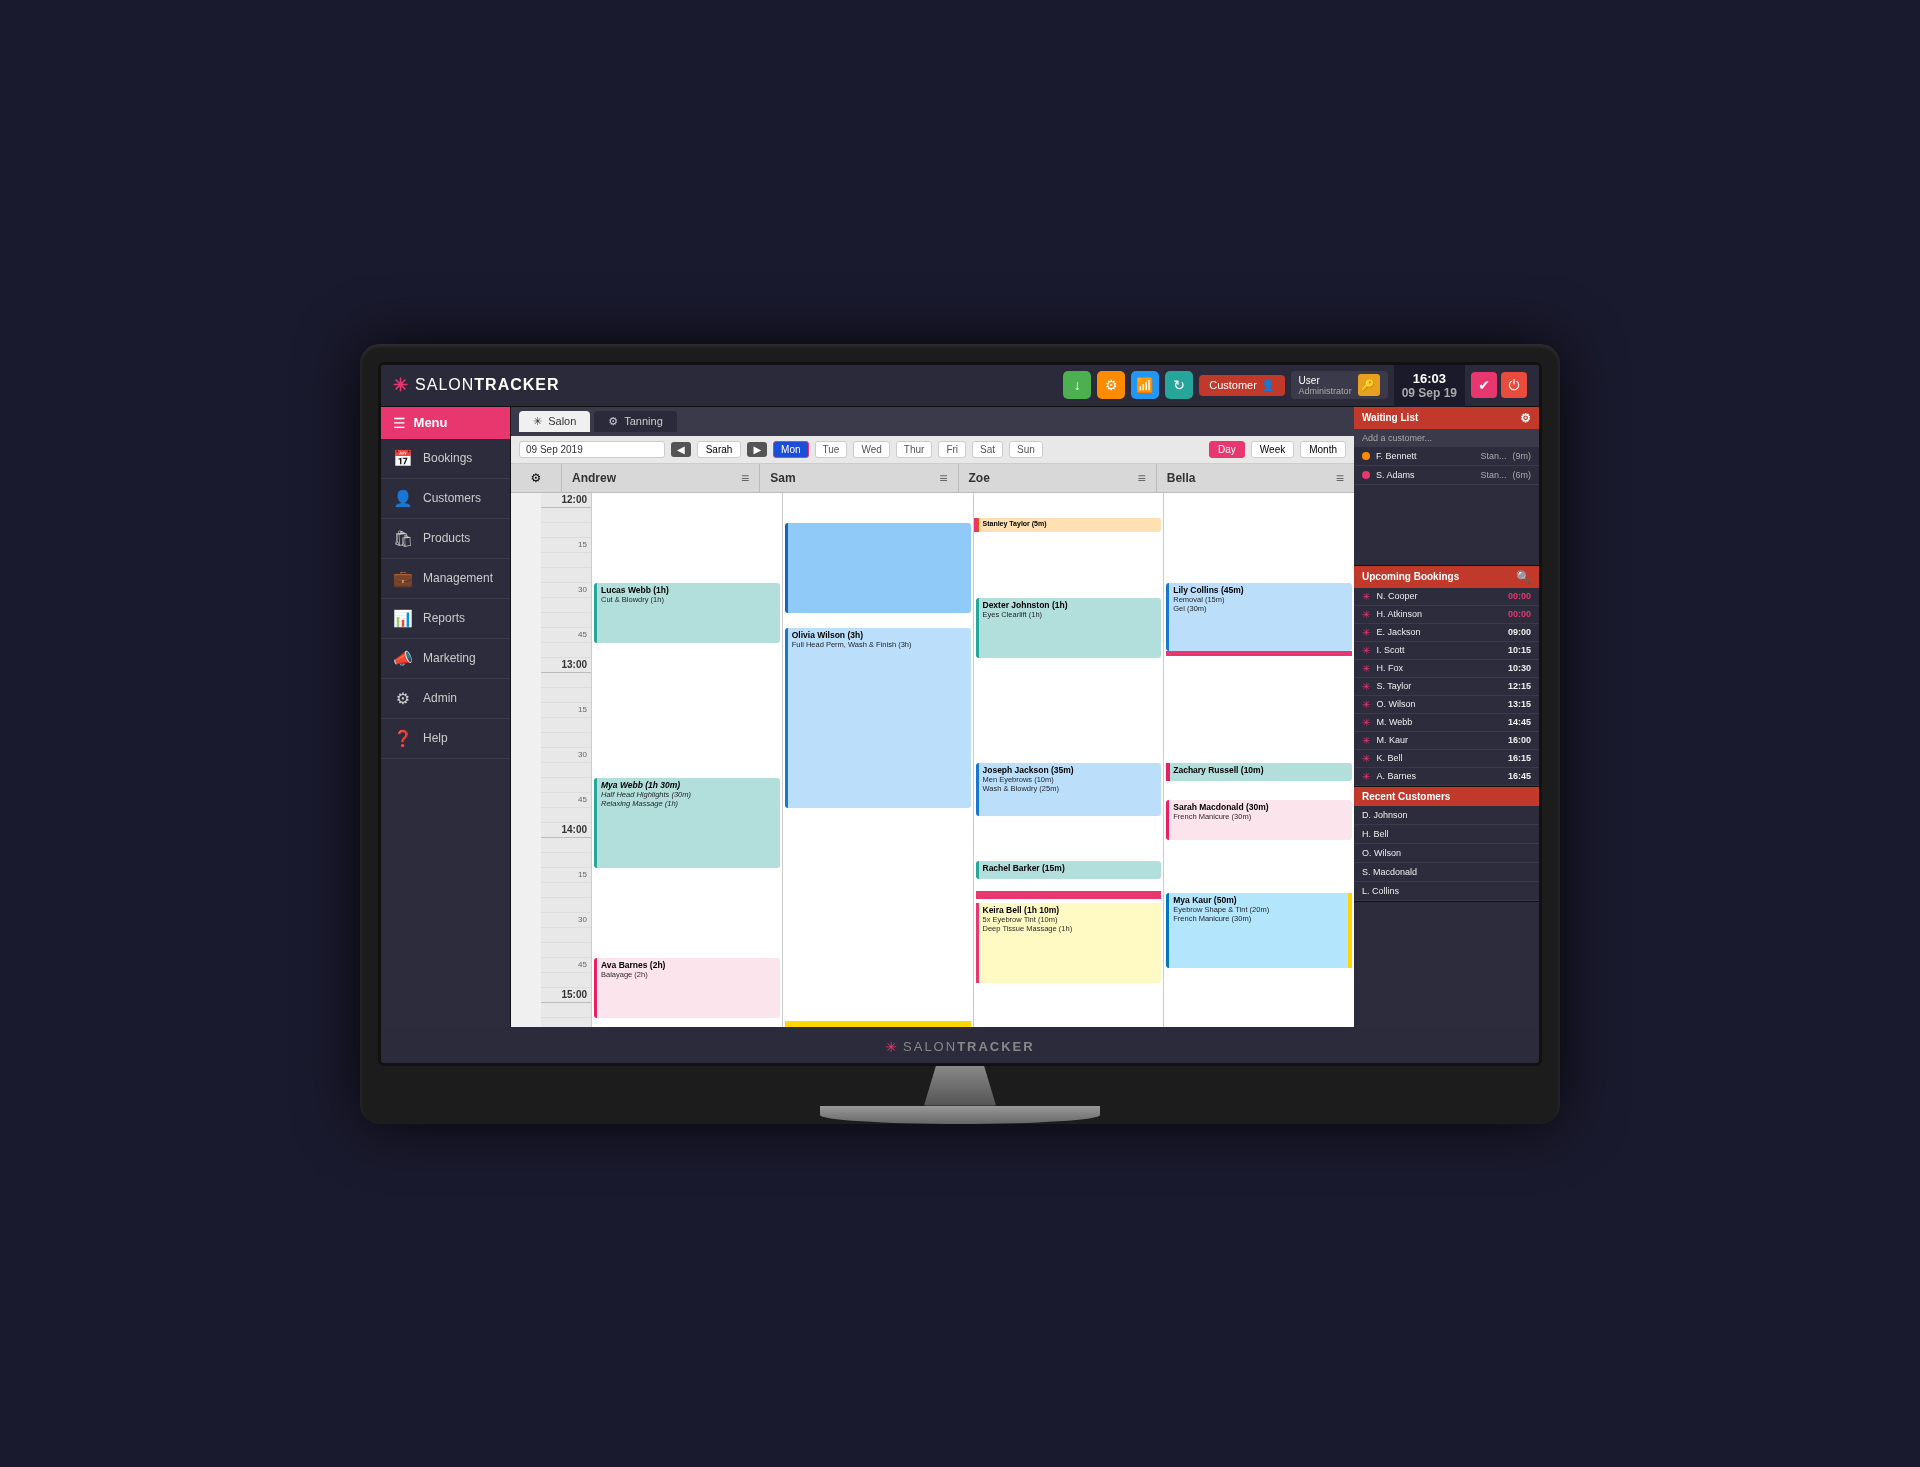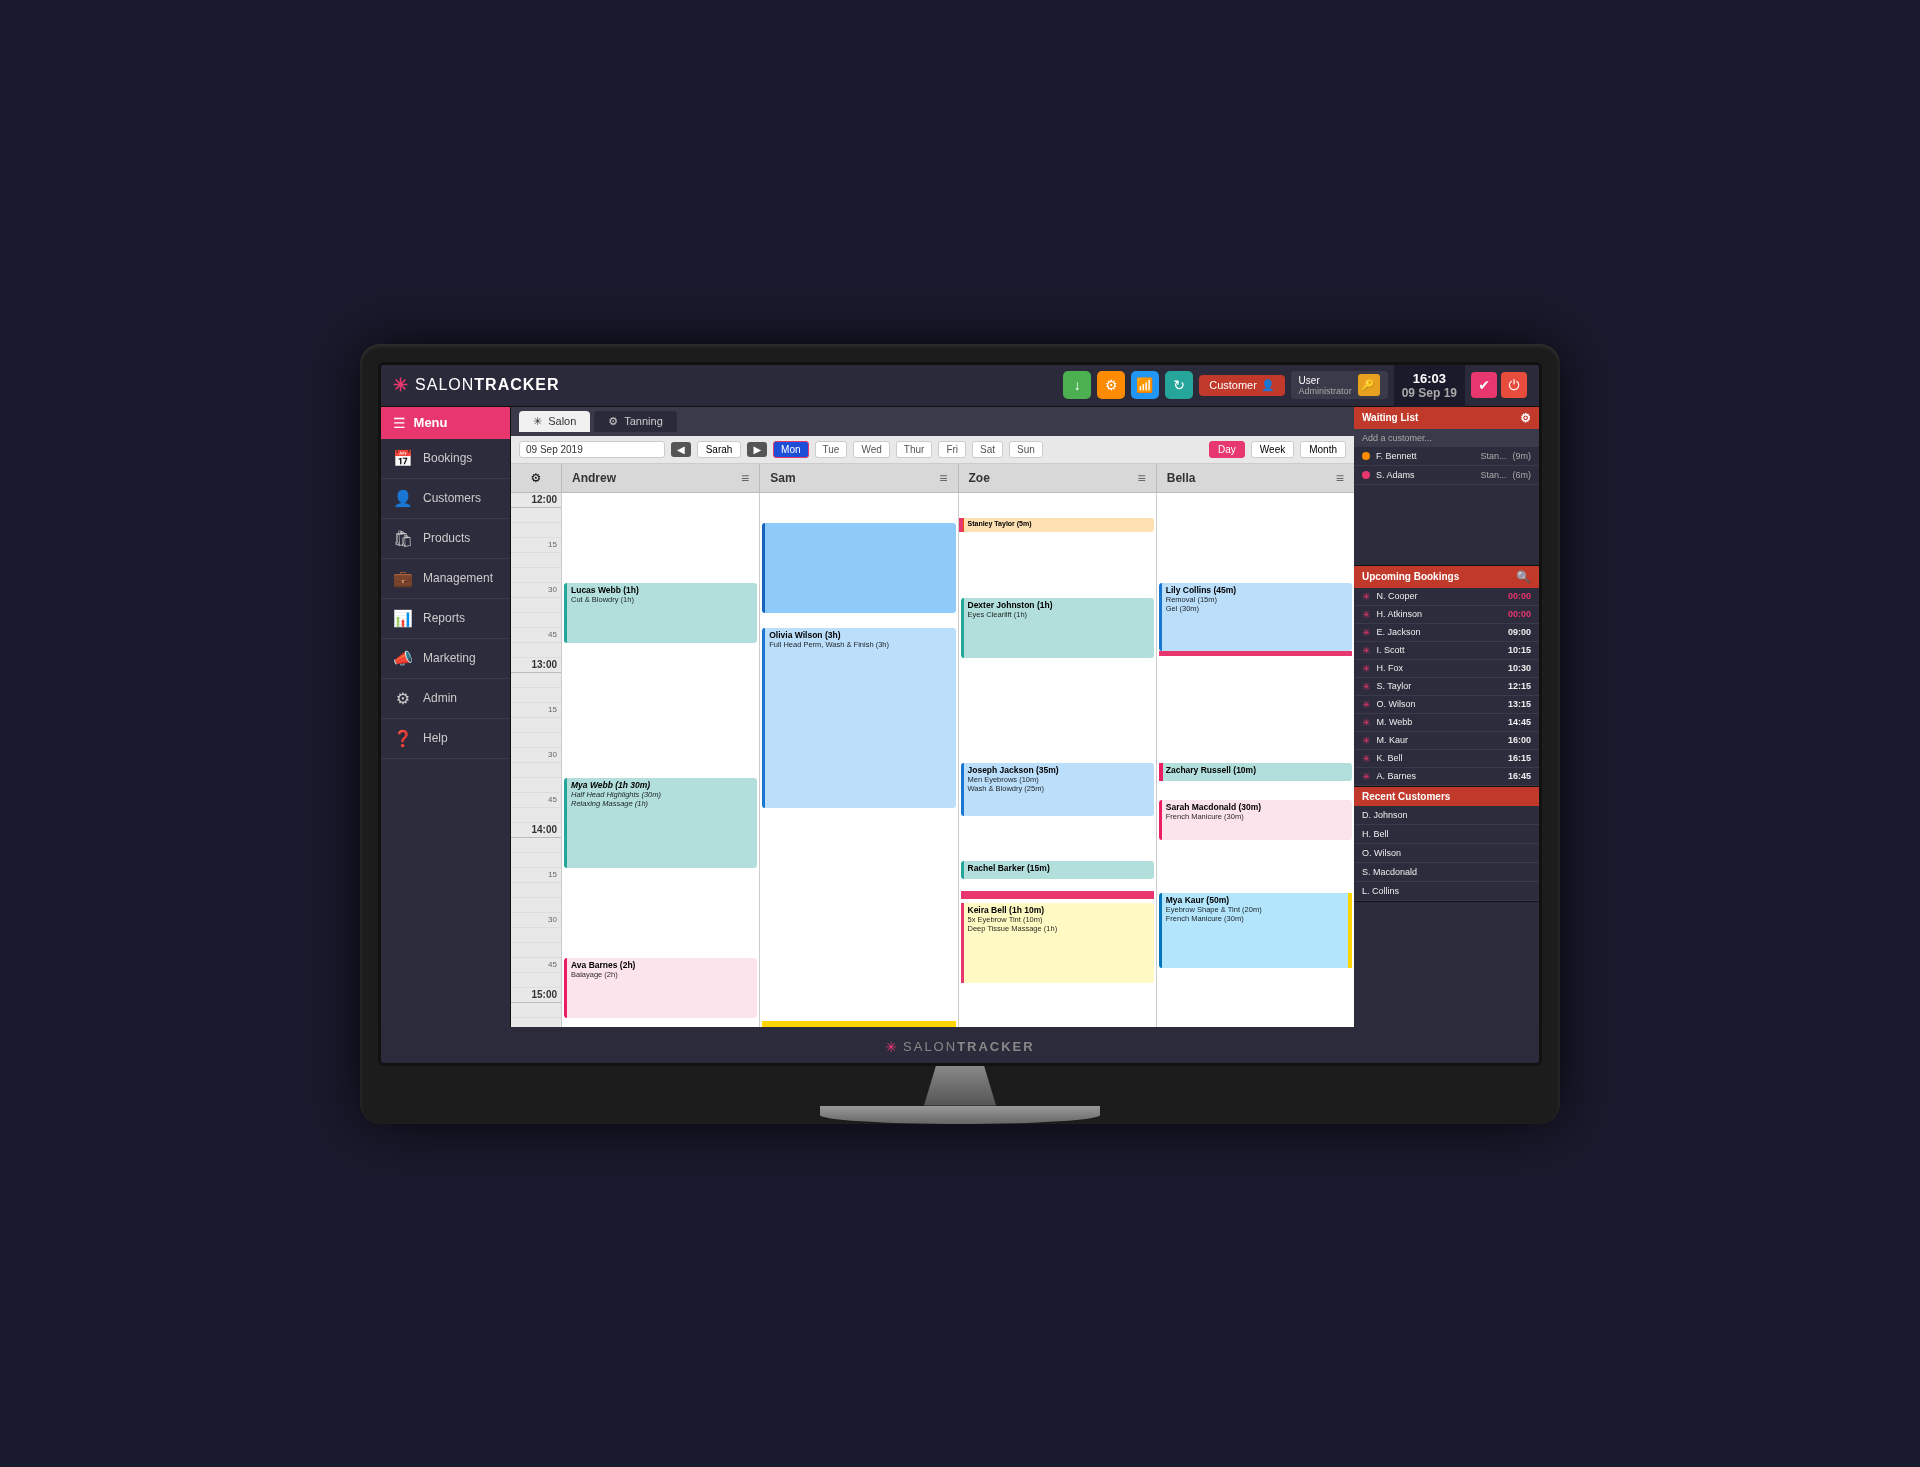--- a/index.html
+++ b/index.html
@@ -356,20 +356,21 @@
     .staff-menu-icon {
       font-size: 14px;
       color: #666;
       cursor: pointer;
     }
 
     .calendar-body {
       flex: 1;
       overflow-y: auto;
       display: flex;
+      margin-left: 30px;
     }
 
     .time-col {
       width: 50px;
       min-width: 50px;
       background: #e8e8e8;
     }
 
     .time-slot {
       height: 15px;

